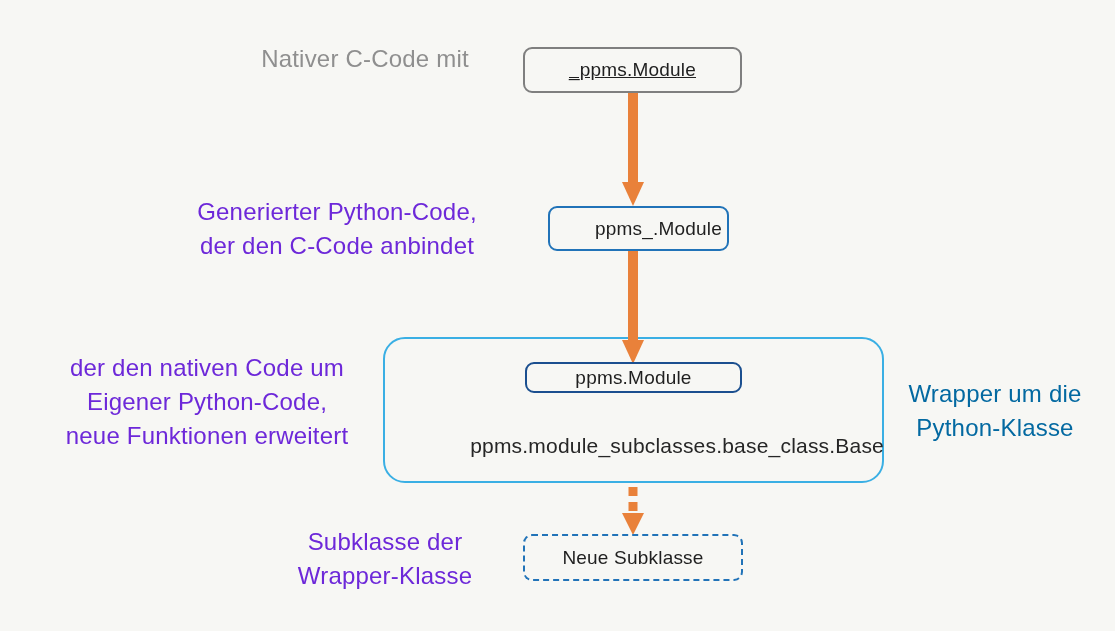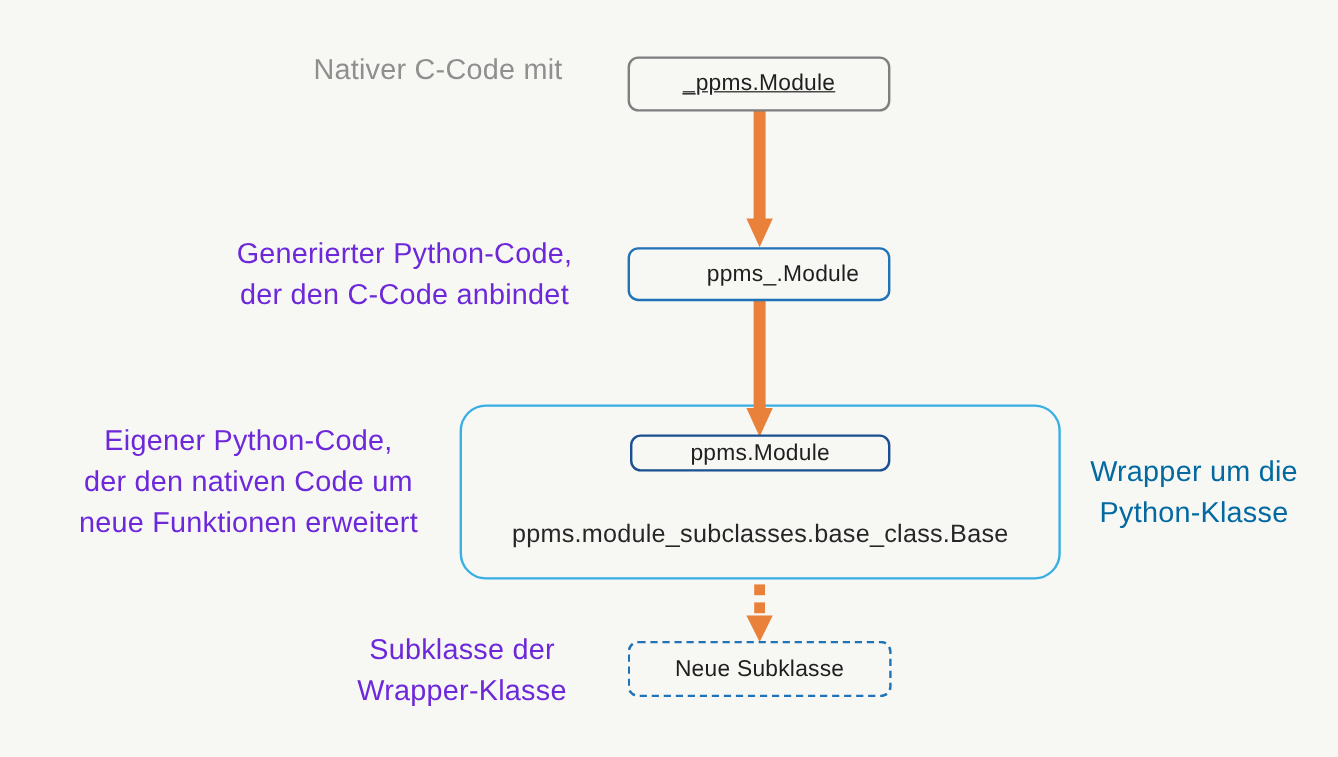--- a/index.html
+++ b/index.html
@@ -49,21 +49,21 @@
     width: 501px; height: 146px;
     border: 2px solid #3aafe4;
     border-radius: 22px;
     z-index: 1;
   }
 
   .container-text {
     position: absolute;
     left: 383px; top: 434px;
     width: 501px;
-    text-align: center;
+    text-align: right;
     font-size: 21px;
     color: #262626;
     letter-spacing: 0.2px;
     z-index: 2;
   }
 
   .arrow {
     position: absolute;
     z-index: 3;
   }
@@ -84,32 +84,32 @@
   <svg class="arrow" style="left:621px; top:92px;" width="24" height="114" viewBox="0 0 24 114">
     <rect x="7" y="0" width="10" height="92" fill="#e9813a"></rect>
     <polygon points="1,90 23,90 12,114" fill="#e9813a"></polygon>
   </svg>
 
   <div class="side-label blue" style="left:157px; top:195px; width:360px;">
     <div>Generierter Python-Code,</div>
     <div>der den C-Code anbindet</div>
   </div>
 
-  <div class="node blue-border" style="left:523px; top:206px; width:219px; height:45px;padding-left:40px;">
+  <div class="node blue-border" style="left:548px; top:206px; width:181px; height:45px;padding-left:40px;">
     <span>ppms_.Module</span>
   </div>
 
   <svg class="arrow" style="left:621px; top:250px;" width="24" height="114" viewBox="0 0 24 114">
     <rect x="7" y="0" width="10" height="92" fill="#e9813a"></rect>
     <polygon points="1,90 23,90 12,114" fill="#e9813a"></polygon>
   </svg>
 
   <div class="side-label blue" style="left:27px; top:351px; width:360px;">
+    <div>der den nativen Code um</div>
     <div>Eigener Python-Code,</div>
-    <div>der den nativen Code um</div>
     <div>neue Funktionen erweitert</div>
   </div>
 
   <div class="wrapper-container"></div>
 
   <div class="node navy-border" style="left:525px; top:362px; width:217px; height:31px;">
     <span>ppms.Module</span>
   </div>
 
   <div class="container-text">ppms.module_subclasses.base_class.Base</div>

